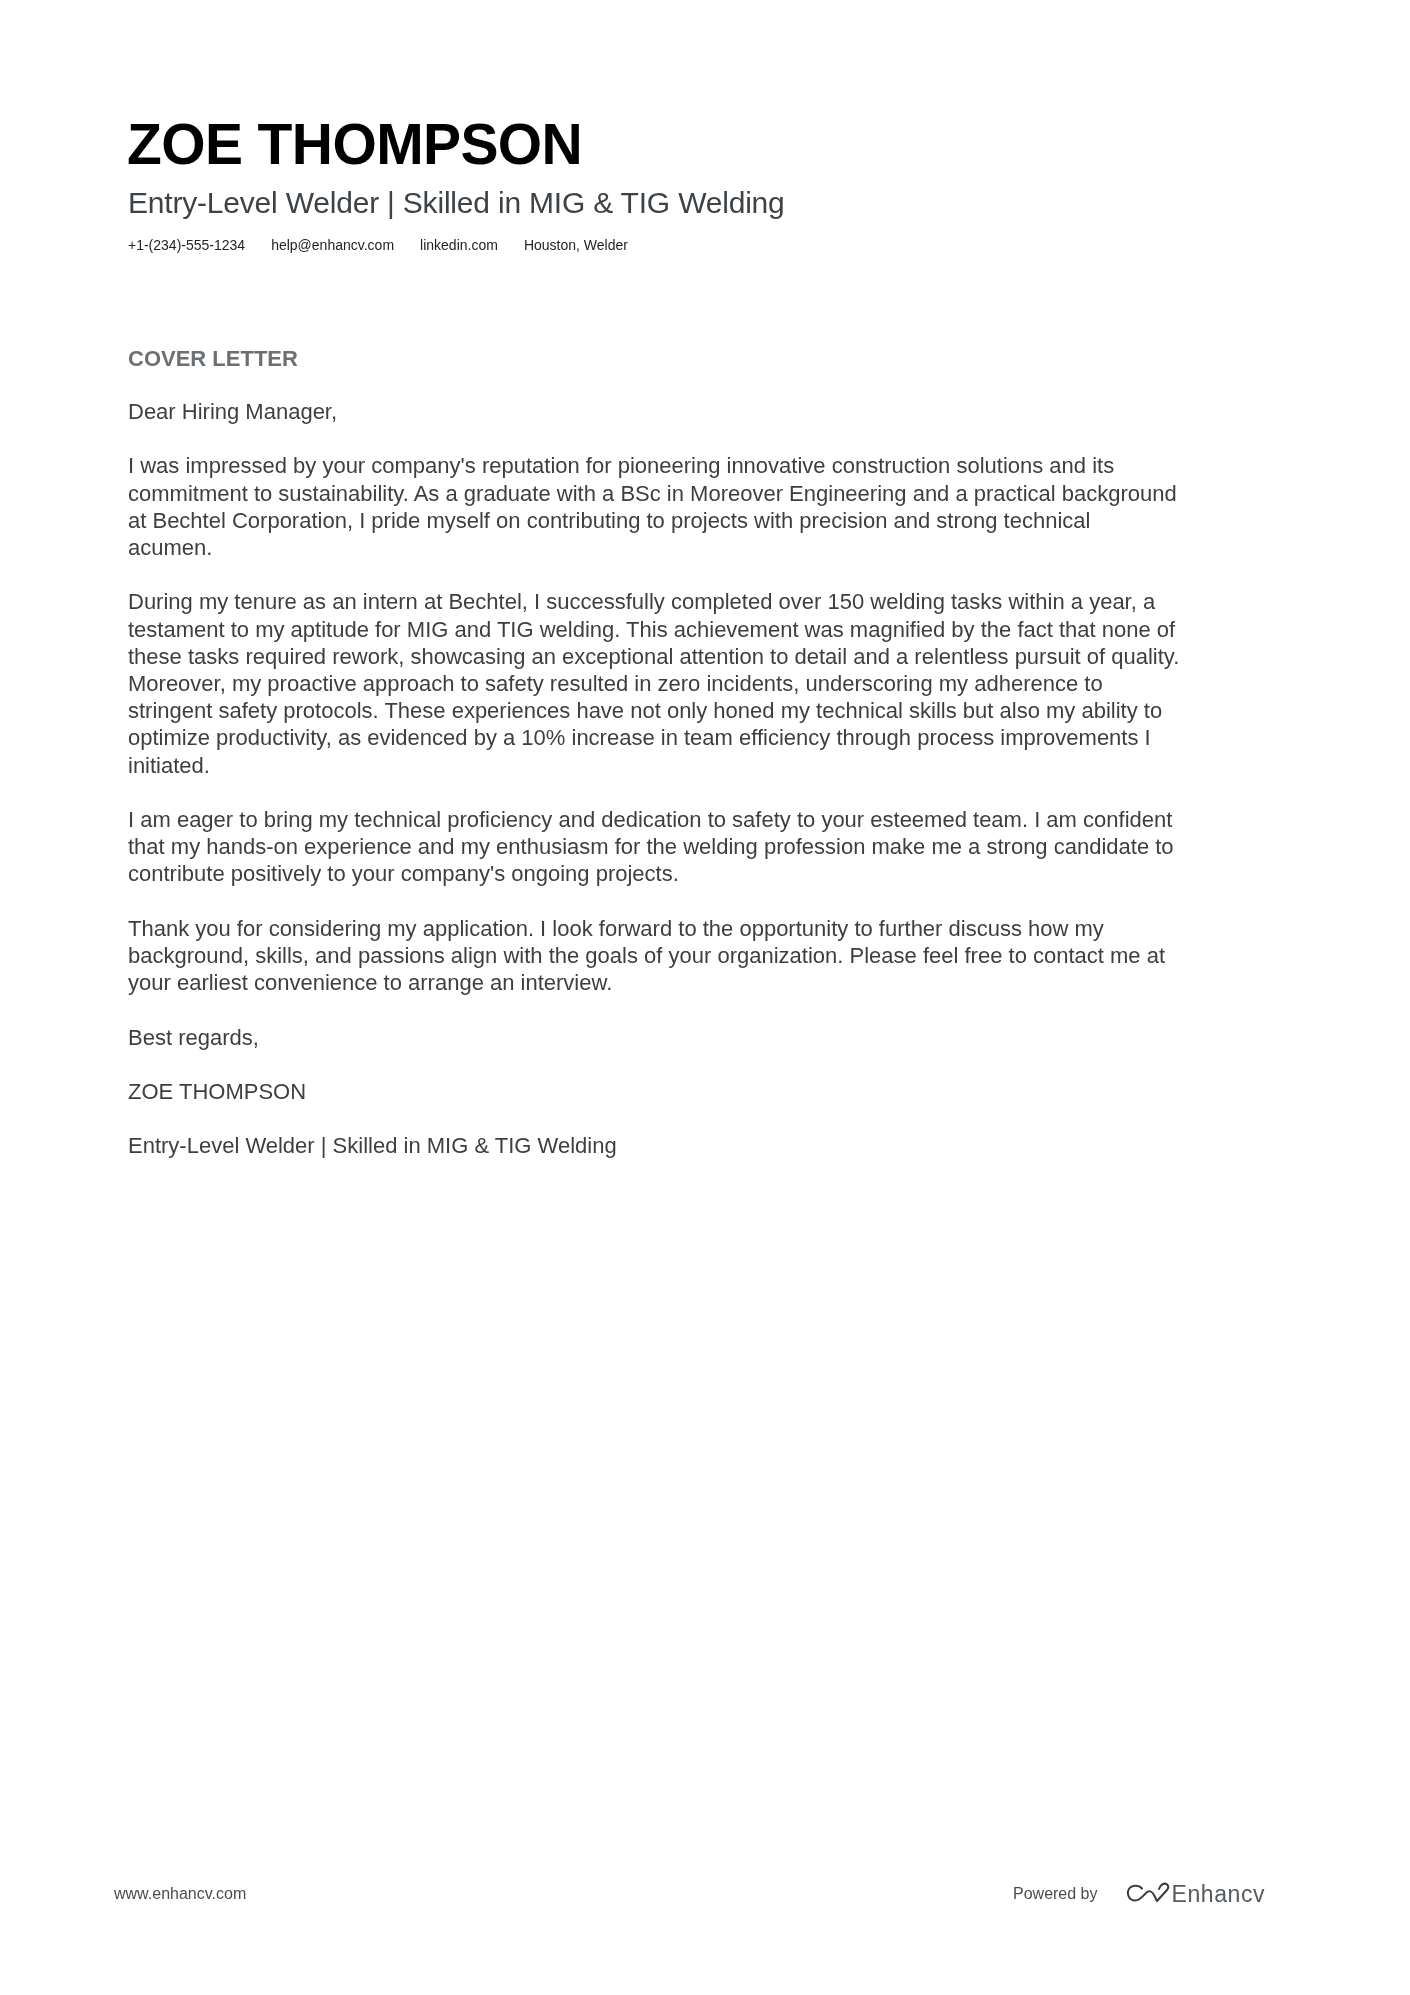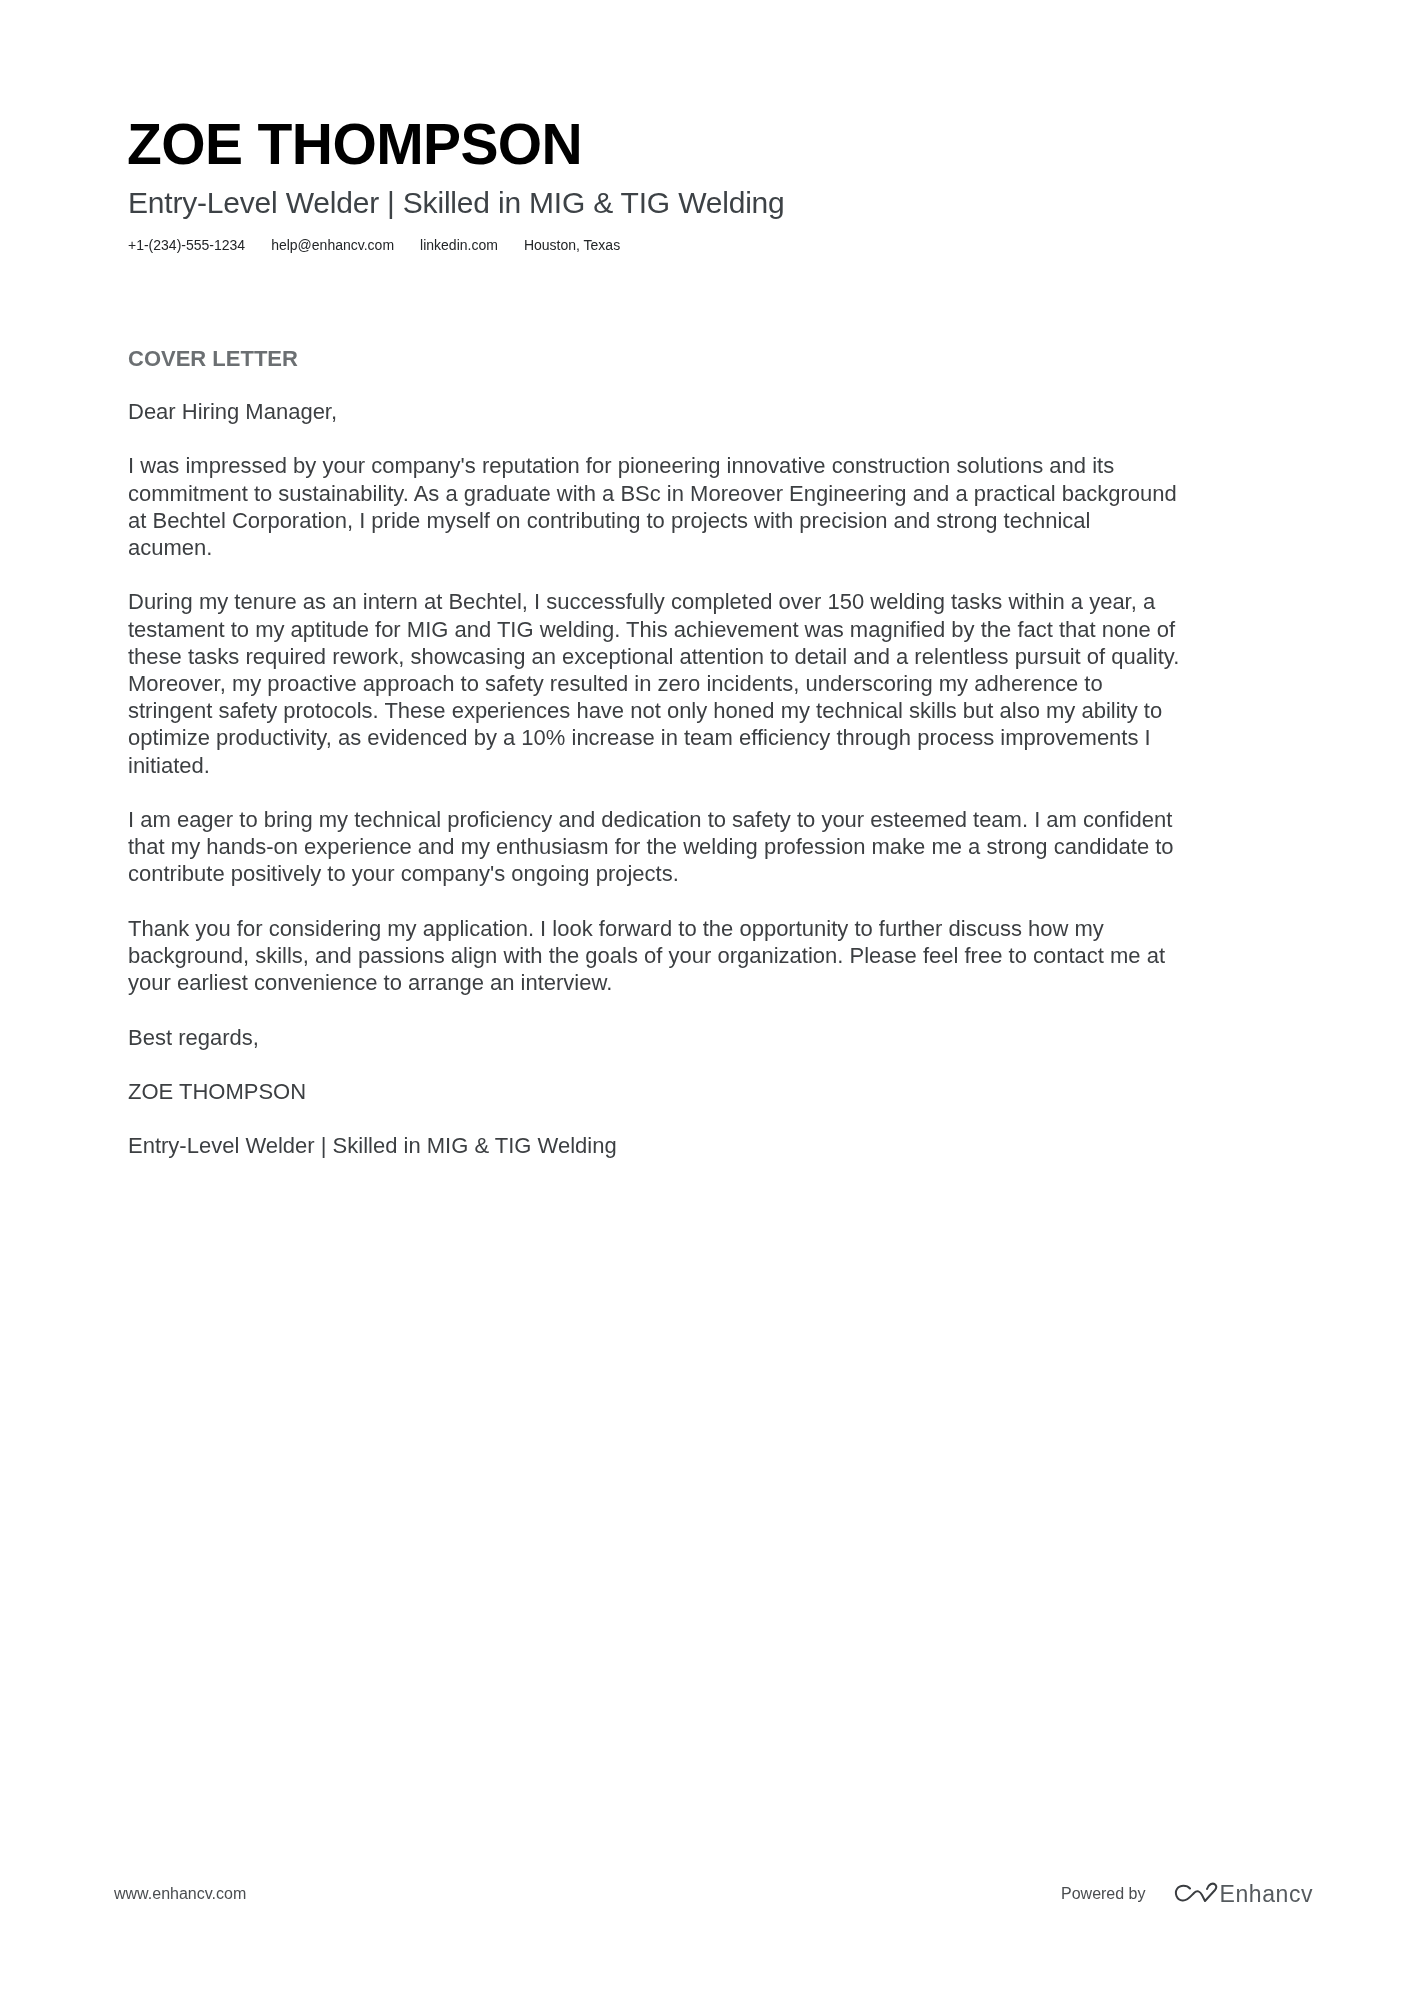--- a/index.html
+++ b/index.html
@@ -97,21 +97,20 @@
       top: 1880px;
       height: 28px;
       display: flex;
       align-items: center;
       white-space: nowrap;
     }
     .powered-label {
       font-size: 16px;
       line-height: 20px;
       color: #4a4d50;
-      margin-left: 48px;
     }
     .logo-icon {
       margin-left: 28px;
       width: 46px;
       height: 26px;
       display: inline-block;
     }
     .logo-text {
       font-size: 23px;
       line-height: 26px;
@@ -125,21 +124,21 @@
 <div class="page">
 
   <h1 class="name">ZOE THOMPSON</h1>
 
   <div class="headline">Entry-Level Welder | Skilled in MIG &amp; TIG Welding</div>
 
   <div class="contacts">
     <span>+1-(234)-555-1234</span>
     <a>help@enhancv.com</a>
     <a>linkedin.com</a>
-    <span>Houston, Texas</span>
+    <span>Houston, Welder</span>
   </div>
 
   <h2 class="section-title">COVER LETTER</h2>
 
   <div class="letter">
     <p class="block">Dear Hiring Manager,</p>
 
     <p class="block">
       <span class="line">I was impressed by your company's reputation for pioneering innovative construction solutions and its</span>
       <span class="line">commitment to sustainability. As a graduate with a BSc in Moreover Engineering and a practical background</span>

